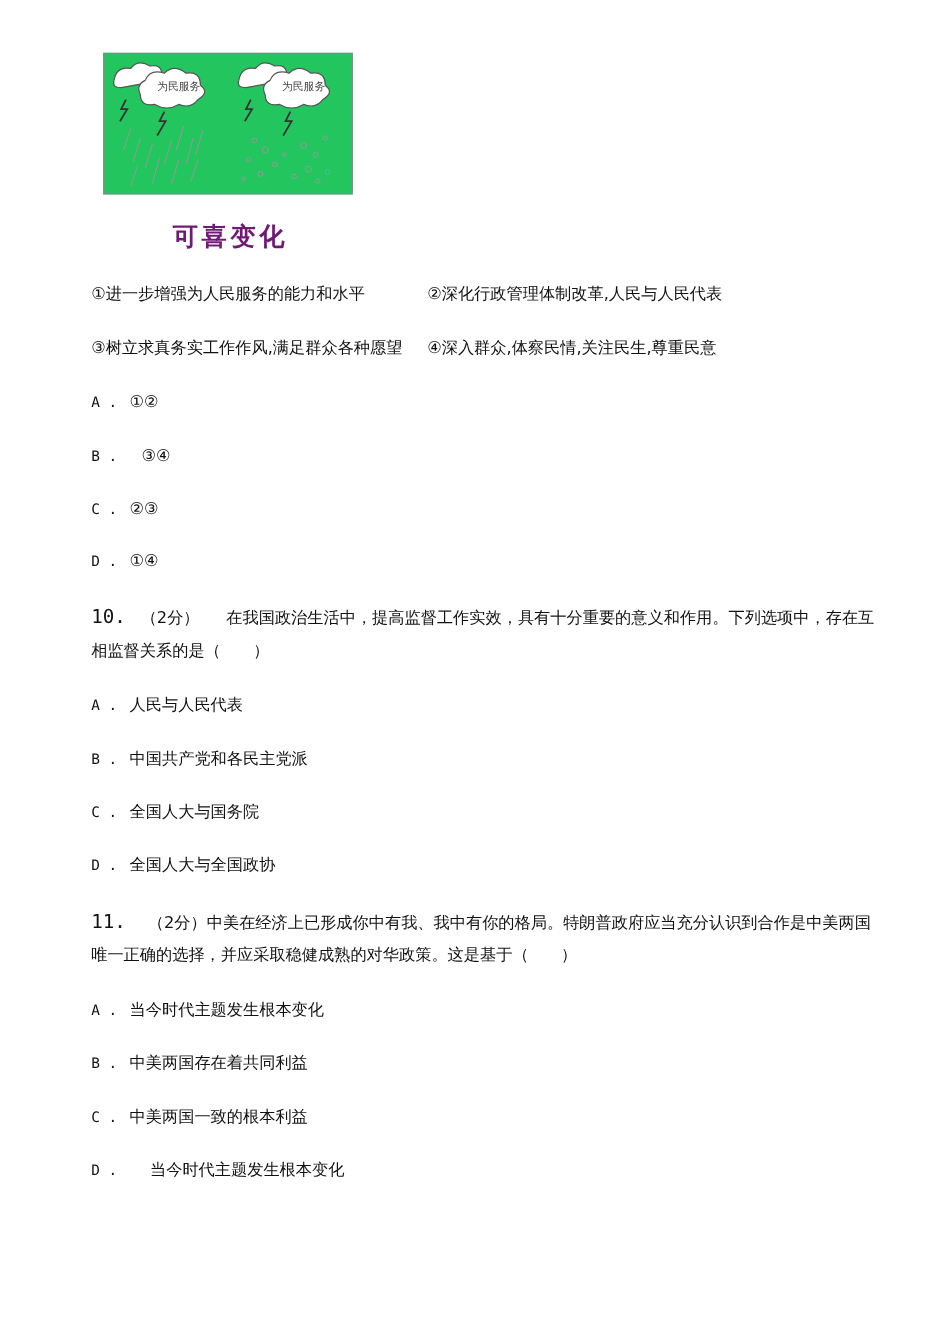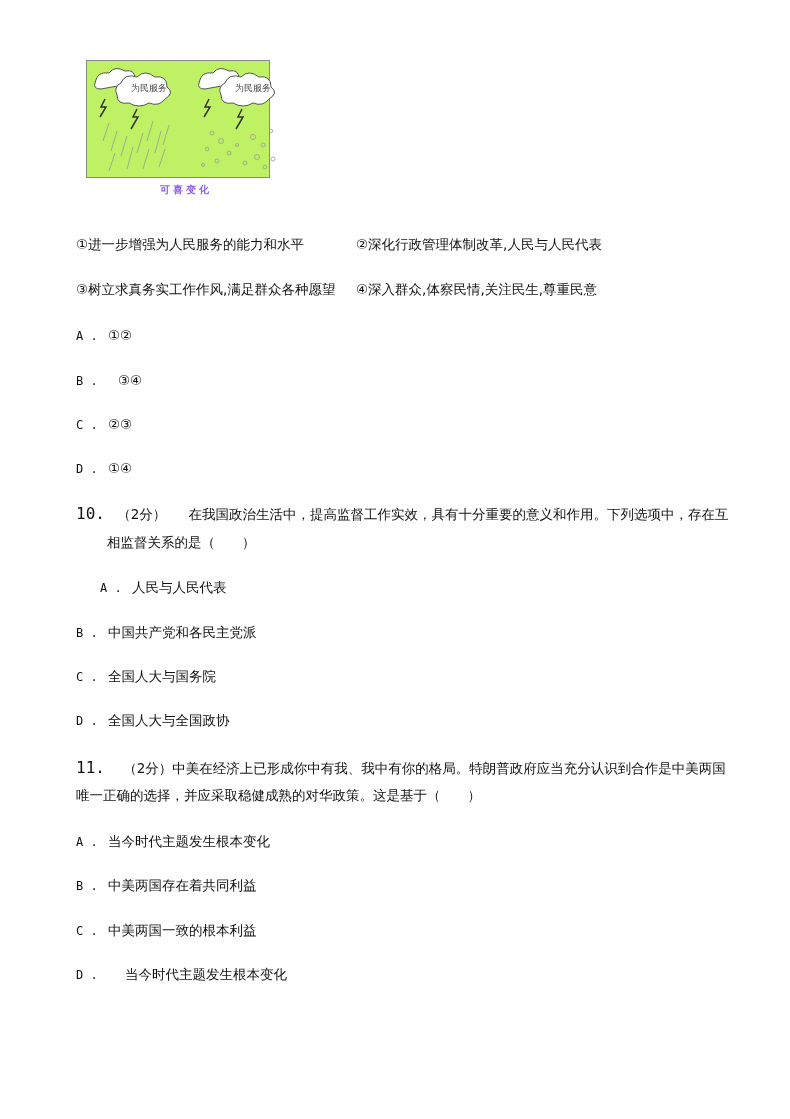--- a/index.html
+++ b/index.html
@@ -4,26 +4,26 @@
   <style>
     html, body { margin: 0; padding: 0; background: #ffffff; }
     body {
       width: 790px; height: 1119px; position: relative; overflow: hidden;
       font-family: "DejaVu Sans", "Liberation Sans", sans-serif;
       color: #111;
       font-size: 13.5px;
     }
     .abs { position: absolute; white-space: nowrap; }
     .figure {
-      position: absolute; left: 86px; top: 60px; width: 184px; height: 118px;
-      border: 1.5px solid #888; box-sizing: border-box; background: #bef264;
+      position: absolute; left: 86px; top: 44px; width: 208px; height: 118px;
+      border: 1.5px solid #888; box-sizing: border-box; background: #22c55e;
     }
     .caption {
-      position: absolute; left: 160px; top: 183px; font-size: 10px;
-      font-weight: bold; letter-spacing: 3px; color: #8b5cf6;
+      position: absolute; left: 144px; top: 183px; font-size: 21px;
+      font-weight: bold; letter-spacing: 3px; color: #701a75;
     }
     .opt-letter { font-family: "DejaVu Sans Mono", "Liberation Mono", monospace; font-size: 12px; }
     .qnum { font-family: "DejaVu Sans Mono", "Liberation Mono", monospace; font-size: 16px; }
   </style>
 </head>
 <body>
 
 <div class="figure">
   <svg width="197" height="115" viewBox="0 0 197 115">
 
@@ -98,23 +98,23 @@
 <div class="abs" style="left:76px;top:460px;">
   <span class="opt-letter">D .</span>
   <span style="margin-left:6px;">①④</span>
 </div>
 
 <div class="abs" style="left:76px;top:504px;">
   <span class="qnum">10.</span>
   <span style="margin-left:8px;">（2分）</span>
   <span style="margin-left:18px;margin-top:31px;">在我国政治生活中，提高监督工作实效，具有十分重要的意义和作用。下列选项中，存在互</span>
 </div>
-<div class="abs" style="left:76px;top:534px;margin-left:31px;">相监督关系的是（　　）</div>
+<div class="abs" style="left:76px;top:534px;">相监督关系的是（　　）</div>
 
-<div class="abs" style="left:76px;top:579px;margin-left:24px;">
+<div class="abs" style="left:76px;top:579px;">
   <span class="opt-letter">A .</span>
   <span style="margin-left:6px;">人民与人民代表</span>
 </div>
 <div class="abs" style="left:76px;top:624px;">
   <span class="opt-letter">B .</span>
   <span style="margin-left:6px;">中国共产党和各民主党派</span>
 </div>
 <div class="abs" style="left:76px;top:668px;">
   <span class="opt-letter">C .</span>
   <span style="margin-left:6px;">全国人大与国务院</span>

